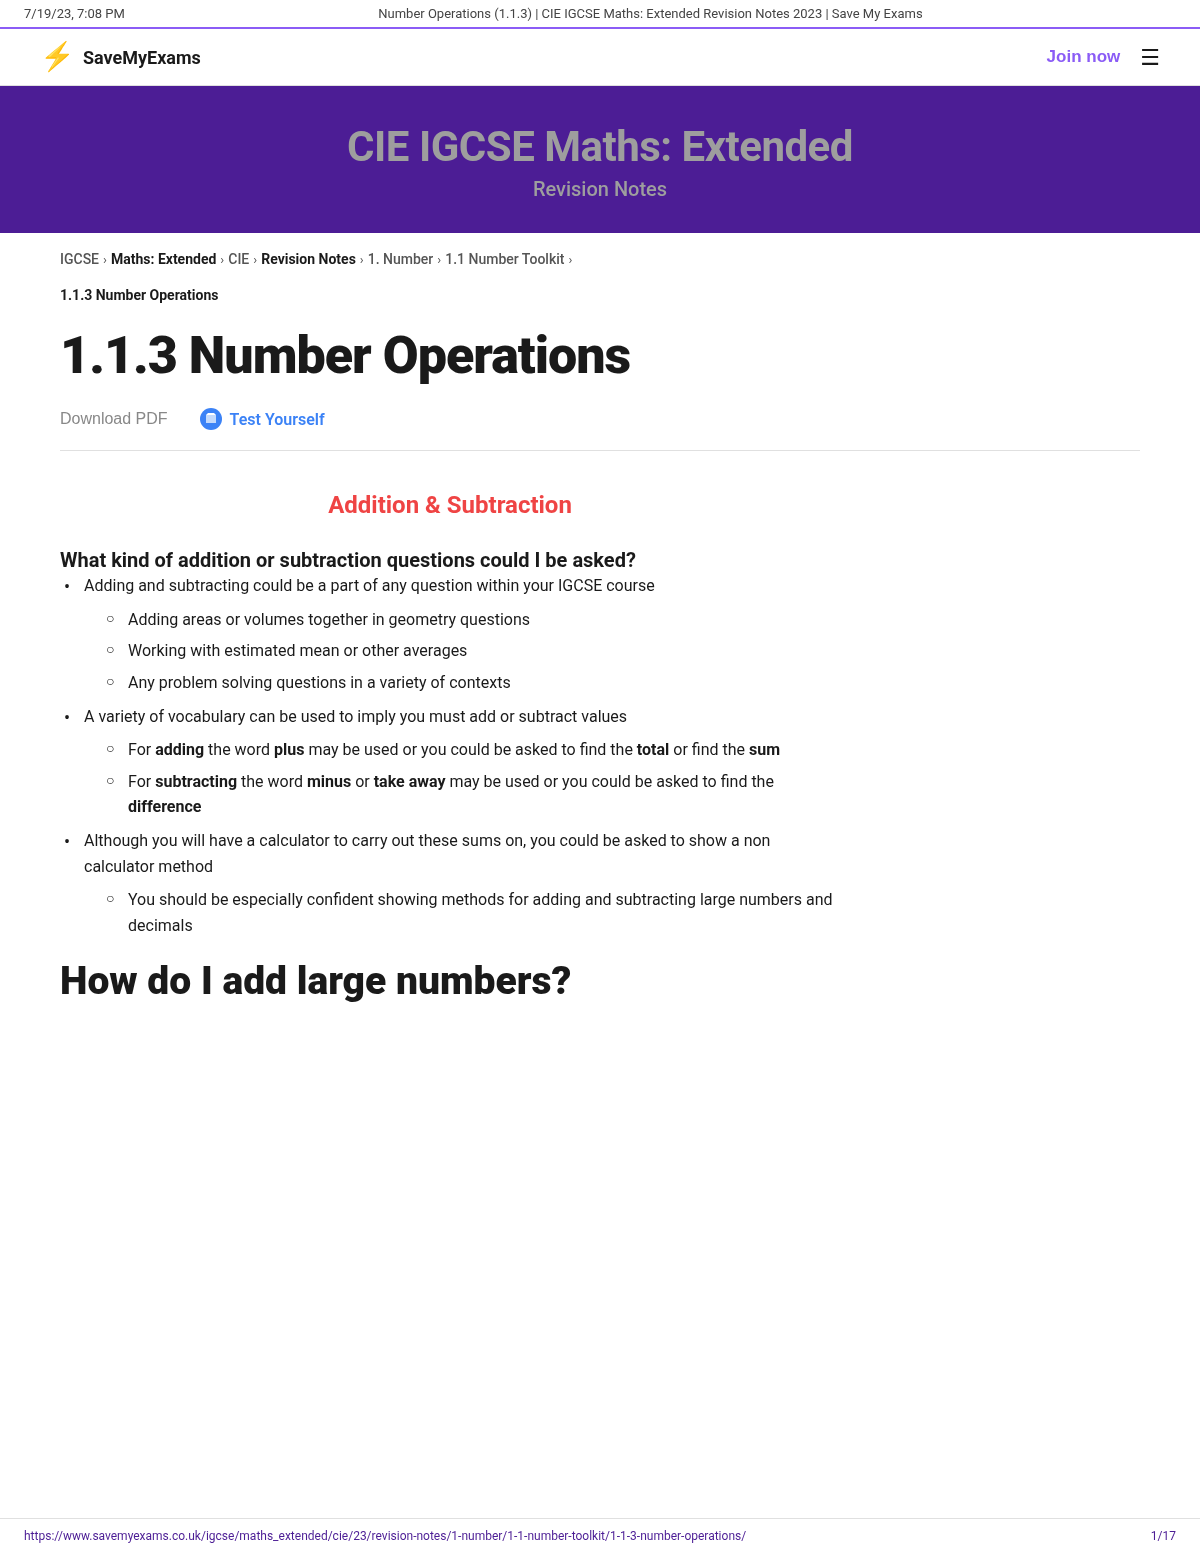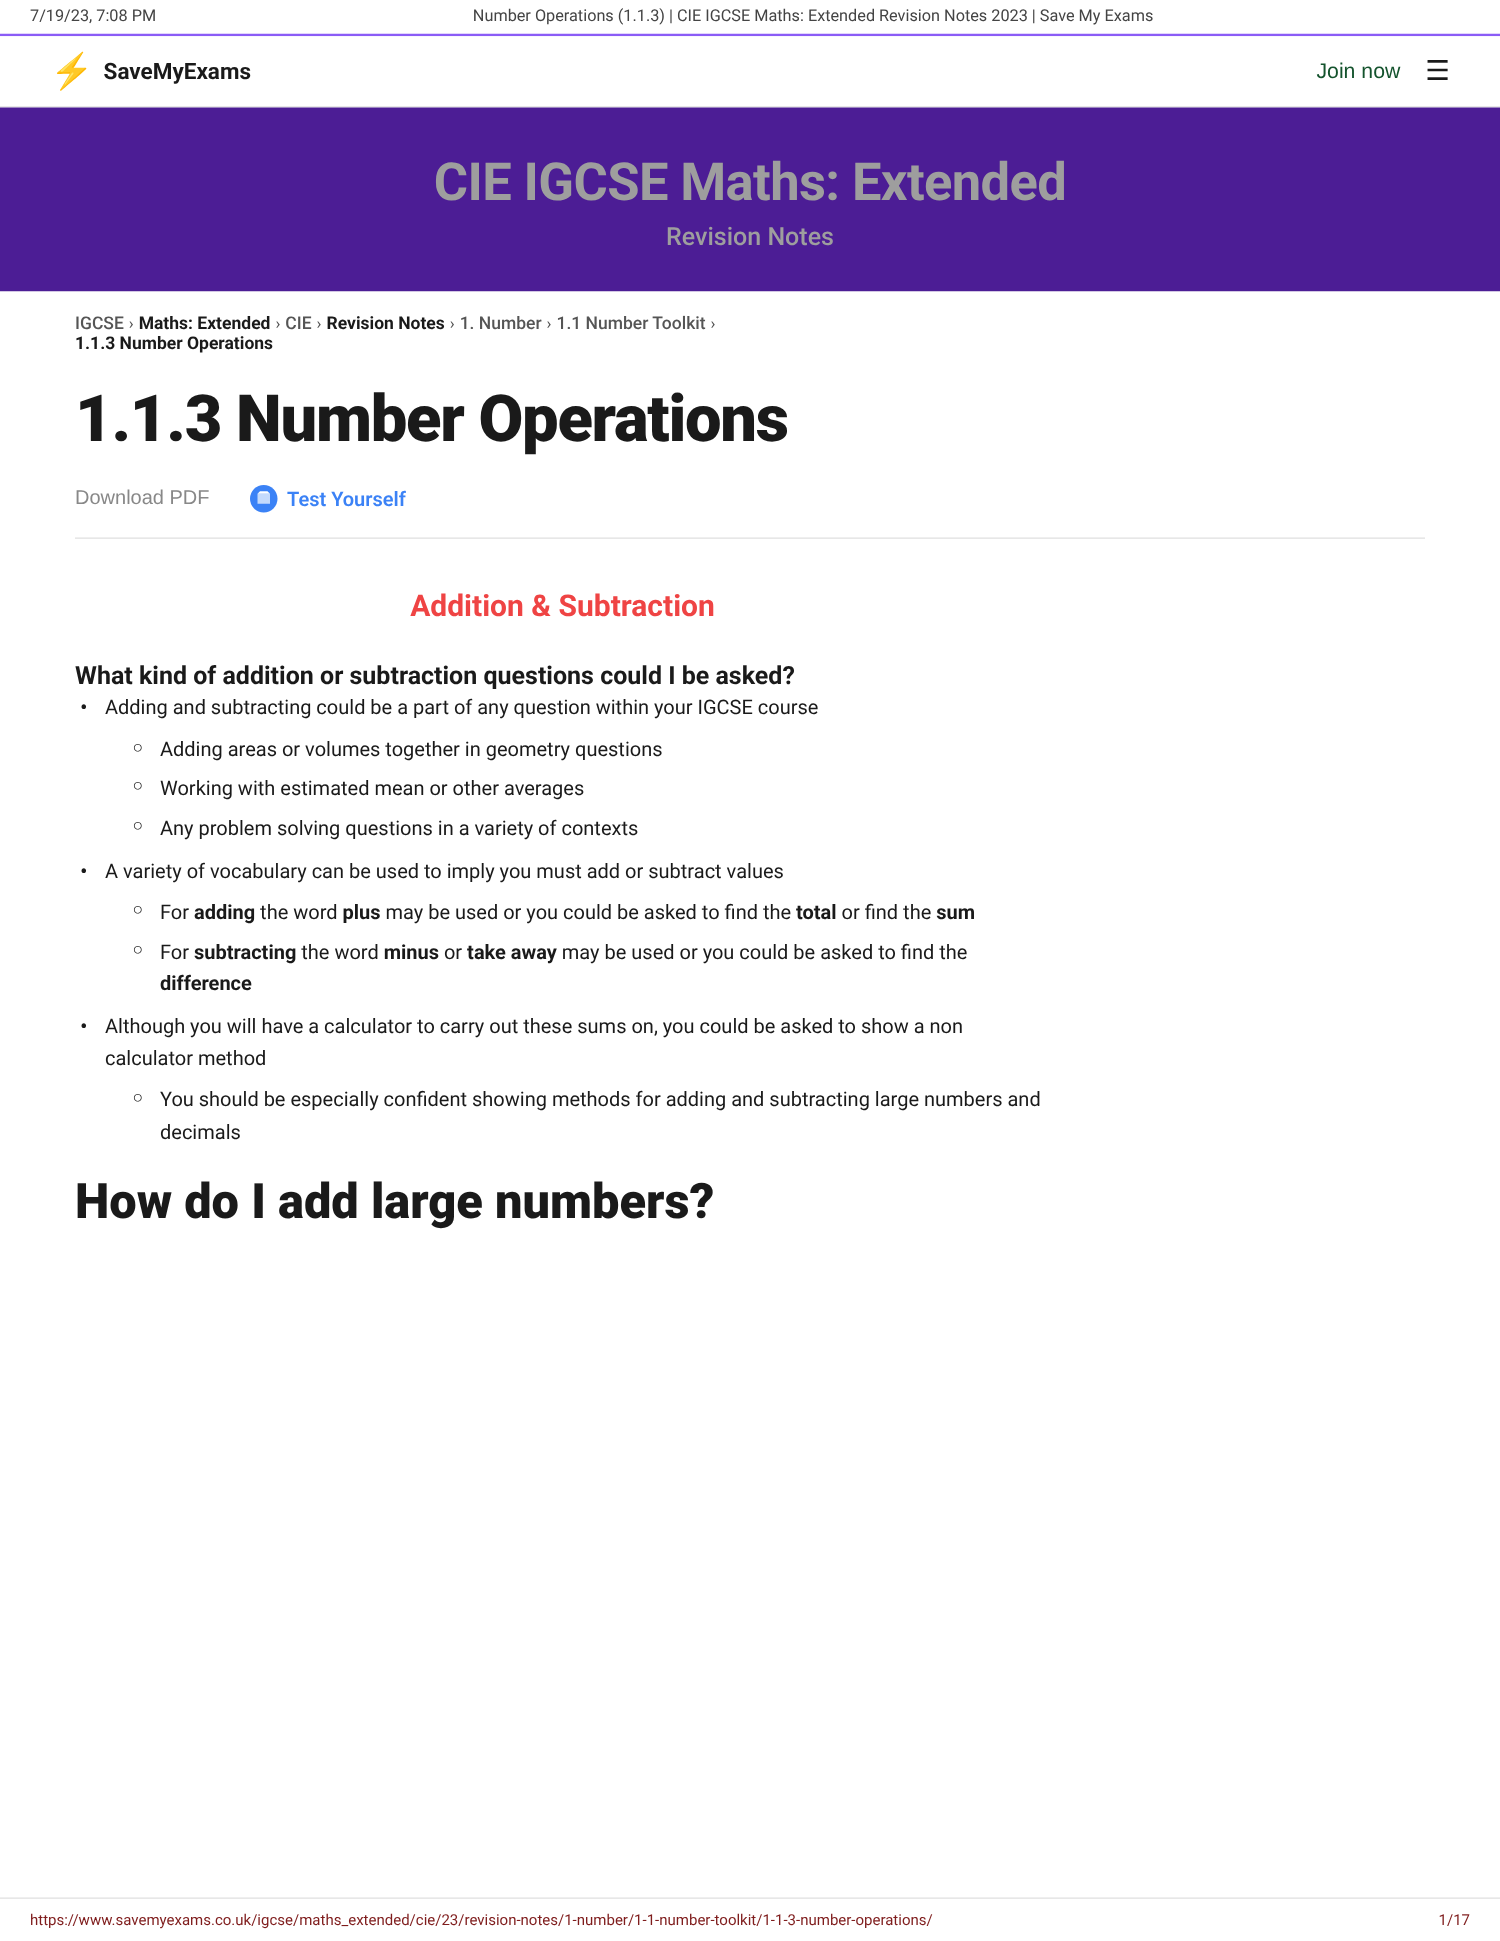--- a/index.html
+++ b/index.html
@@ -51,22 +51,22 @@
       font-size: 18px;
       color: #1a1a1a;
     }
     .header-right {
       display: flex;
       align-items: center;
       gap: 20px;
     }
     .join-now-btn {
       font-size: 17px;
-      color: #14532d;
-      font-weight: 400;
+      color: #8b5cf6;
+      font-weight: 700;
       background: none;
       border: none;
       cursor: pointer;
     }
     .hamburger-icon {
       font-size: 22px;
       cursor: pointer;
       color: #1a1a1a;
     }
 
@@ -93,21 +93,21 @@
     .breadcrumb-section {
       padding: 18px 60px 0;
     }
     .breadcrumb {
       display: flex;
       flex-wrap: wrap;
       align-items: center;
       gap: 4px;
       font-size: 14px;
       color: #555;
-      margin-bottom: 0;
+      margin-bottom: 20px;
     }
     .breadcrumb-item {
       color: #555;
       font-weight: 500;
     }
     .breadcrumb-item.bold {
       font-weight: 700;
       color: #1a1a1a;
     }
     .breadcrumb-sep {
@@ -256,21 +256,21 @@
 
     
     .footer-bar {
       display: flex;
       justify-content: space-between;
       align-items: center;
       padding: 10px 24px;
       background: #fff;
       border-top: 1px solid #e0e0e0;
       font-size: 12px;
-      color: #7f1d1d;
+      color: #4c1d95;
       position: fixed;
       bottom: 0;
       left: 0;
       right: 0;
     }
   </style>
 </head>
 <body>
 
 <div class="top-bar">

